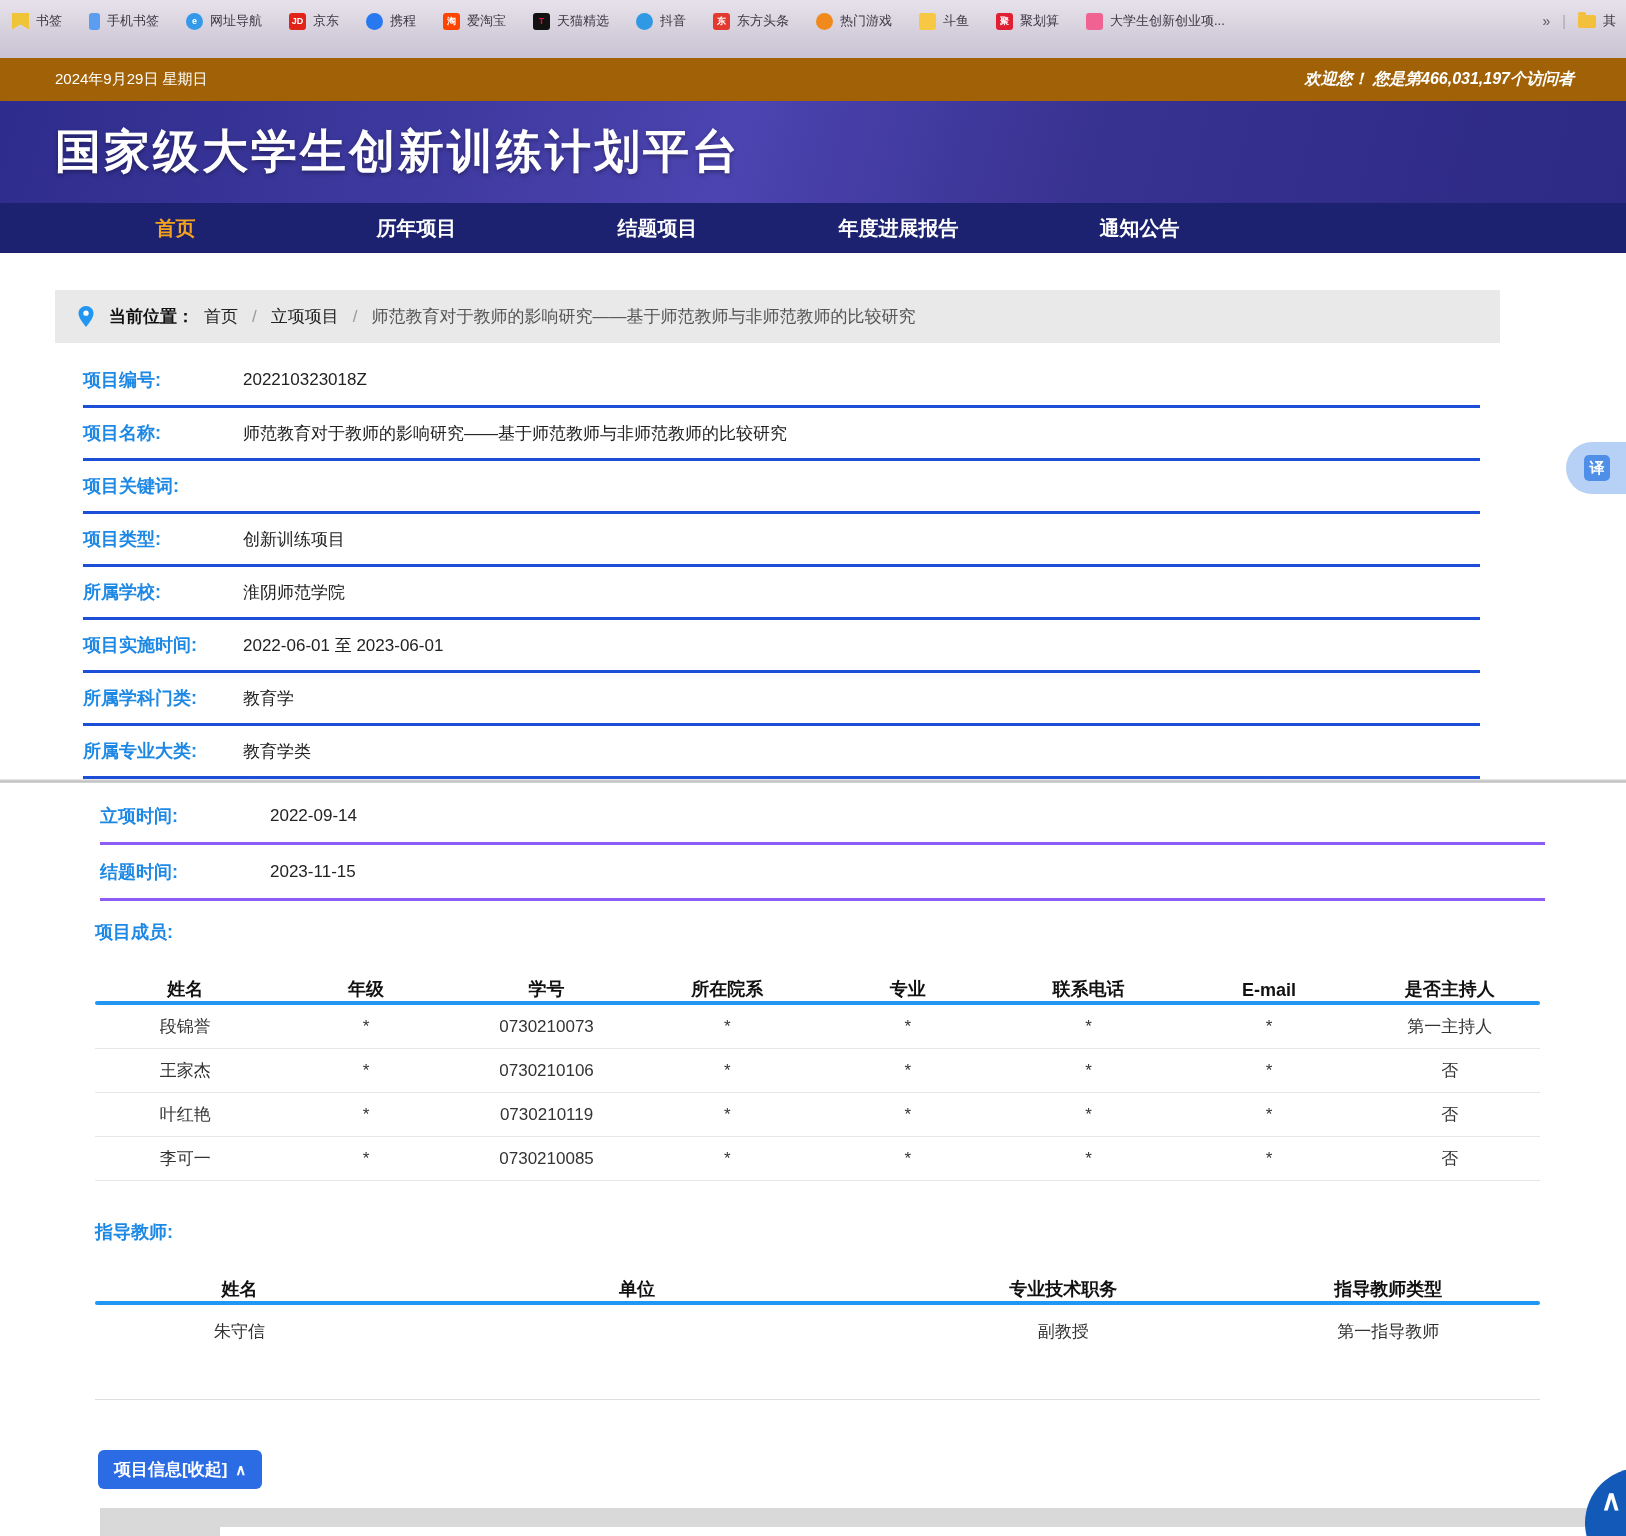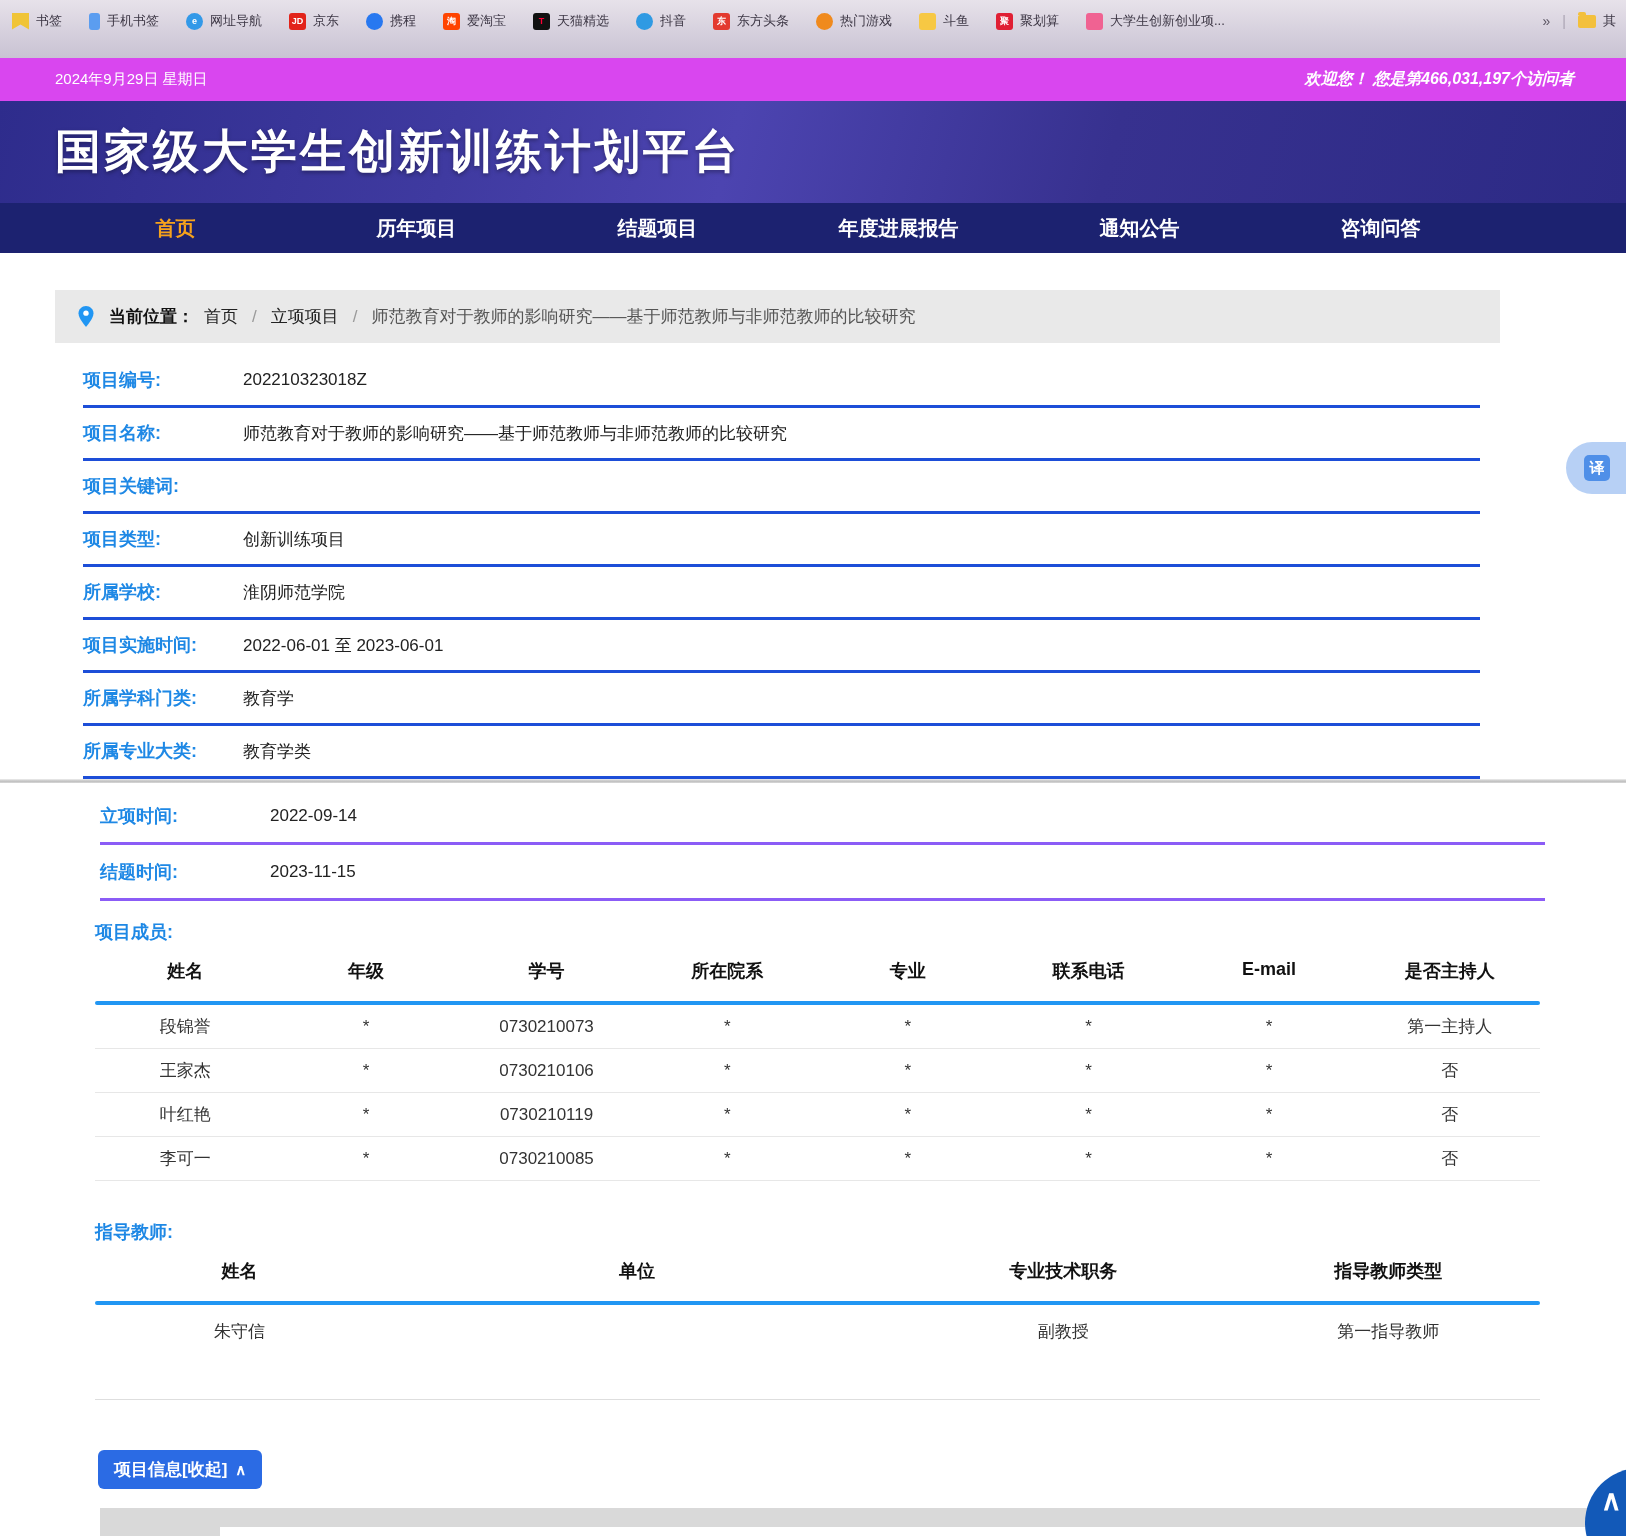--- a/index.html
+++ b/index.html
@@ -17,21 +17,21 @@
   .bm-ico.ribbon { clip-path:polygon(0 0,100% 0,100% 100%,50% 70%,0 100%); border-radius:0; }
   .bm-label { font-size:13px; color:#3d3745; }
   .bm-right { margin-left:auto; display:flex; align-items:center; gap:12px; }
   .bm-overflow { font-size:14px; color:#5a5462; cursor:pointer; }
   .bm-sep { color:#aaa3b2; font-size:14px; }
   .bm-folder { width:18px; height:13px; background:#f3c03c; border-radius:2px; position:relative; }
   .bm-folder:before { content:""; position:absolute; top:-3px; left:0; width:8px; height:3px;
                       background:#f3c03c; border-radius:2px 2px 0 0; }
 
   
-  .topbar { height:43px; background:#d946ef; display:flex; align-items:center;
+  .topbar { height:43px; background:#a16207; display:flex; align-items:center;
             justify-content:space-between; padding:0 52px 0 55px; }
   .topbar .date { color:#fff; font-size:15px; }
   .topbar .welcome { color:#fff; font-size:16px; font-weight:700;font-style:italic; }
 
   
   .banner { height:102px; display:flex; align-items:center; padding-left:55px;
             background:linear-gradient(105deg,#2e2c8c 0%,#3f3aa0 28%,#4c44b0 45%,#37318f 68%,#2c2a85 100%); }
   .banner .title { color:#fff; font-size:46px; font-weight:700; letter-spacing:3px;
                    text-shadow:0 2px 4px rgba(0,0,0,.35); }
 
@@ -64,21 +64,21 @@
   .fields-bottom .field-row { height:56px; display:flex; align-items:center;
                               width:1445px; border-bottom:3px solid #8b5cf6; }
   .fields-bottom .f-label { width:170px; color:#1e88e5; font-weight:700; font-size:18px; flex:0 0 auto; }
   .fields-bottom .f-value { color:#222; font-size:17px; }
 
   .section-label { margin-top:16px; height:30px; line-height:30px; color:#1e88e5;
                    font-weight:700; font-size:18px; }
 
   
   .dtable { width:1445px; }
-  .dtable .t-head { display:flex; height:42px; align-items:flex-start; margin-top:12px; }
+  .dtable .t-head { display:flex; height:42px; align-items:flex-end; margin-top:12px; }
   .dtable .t-hcell { text-align:center; font-size:18px; font-weight:700; color:#111; }
   .dtable .t-rule { height:4px; background:#2196f3; border-radius:2px; }
   .dtable .t-row { display:flex; height:44px; align-items:center; border-bottom:1px solid #e7e7e7; }
   .dtable .t-cell { text-align:center; font-size:17px; color:#333; }
   .members .t-hcell, .members .t-cell { width:12.5%; }
   .advisors .t-hcell, .advisors .t-cell { }
   .advisors .c0 { width:20%; } .advisors .c1 { width:35%; }
   .advisors .c2 { width:24%; } .advisors .c3 { width:21%; }
   .advisors .t-row { height:52px; border-bottom:none; }
   .advisors-foot { width:1445px; border-bottom:1px solid #dedede; margin-top:42px; }
@@ -179,21 +179,20 @@
 <div class="banner">
   <span class="title">国家级大学生创新训练计划平台</span>
 </div>
 
 <div class="nav">
     <div class="nav-item active">首页</div>
     <div class="nav-item">历年项目</div>
     <div class="nav-item">结题项目</div>
     <div class="nav-item">年度进展报告</div>
     <div class="nav-item">通知公告</div>
-    <div class="nav-item">咨询问答</div>
   </div>
 
 <div class="crumb">
   <span class="pin">
     <svg width="18" height="23" viewBox="0 0 24 30">
       <path d="M12 1C6.5 1 2 5.4 2 10.8 2 18 12 29 12 29s10-11 10-18.2C22 5.4 17.5 1 12 1z" fill="#2196f3"></path>
       <circle cx="12" cy="10.5" r="3.6" fill="#fff"></circle>
     </svg>
   </span>
   <span class="lab">当前位置：</span>

